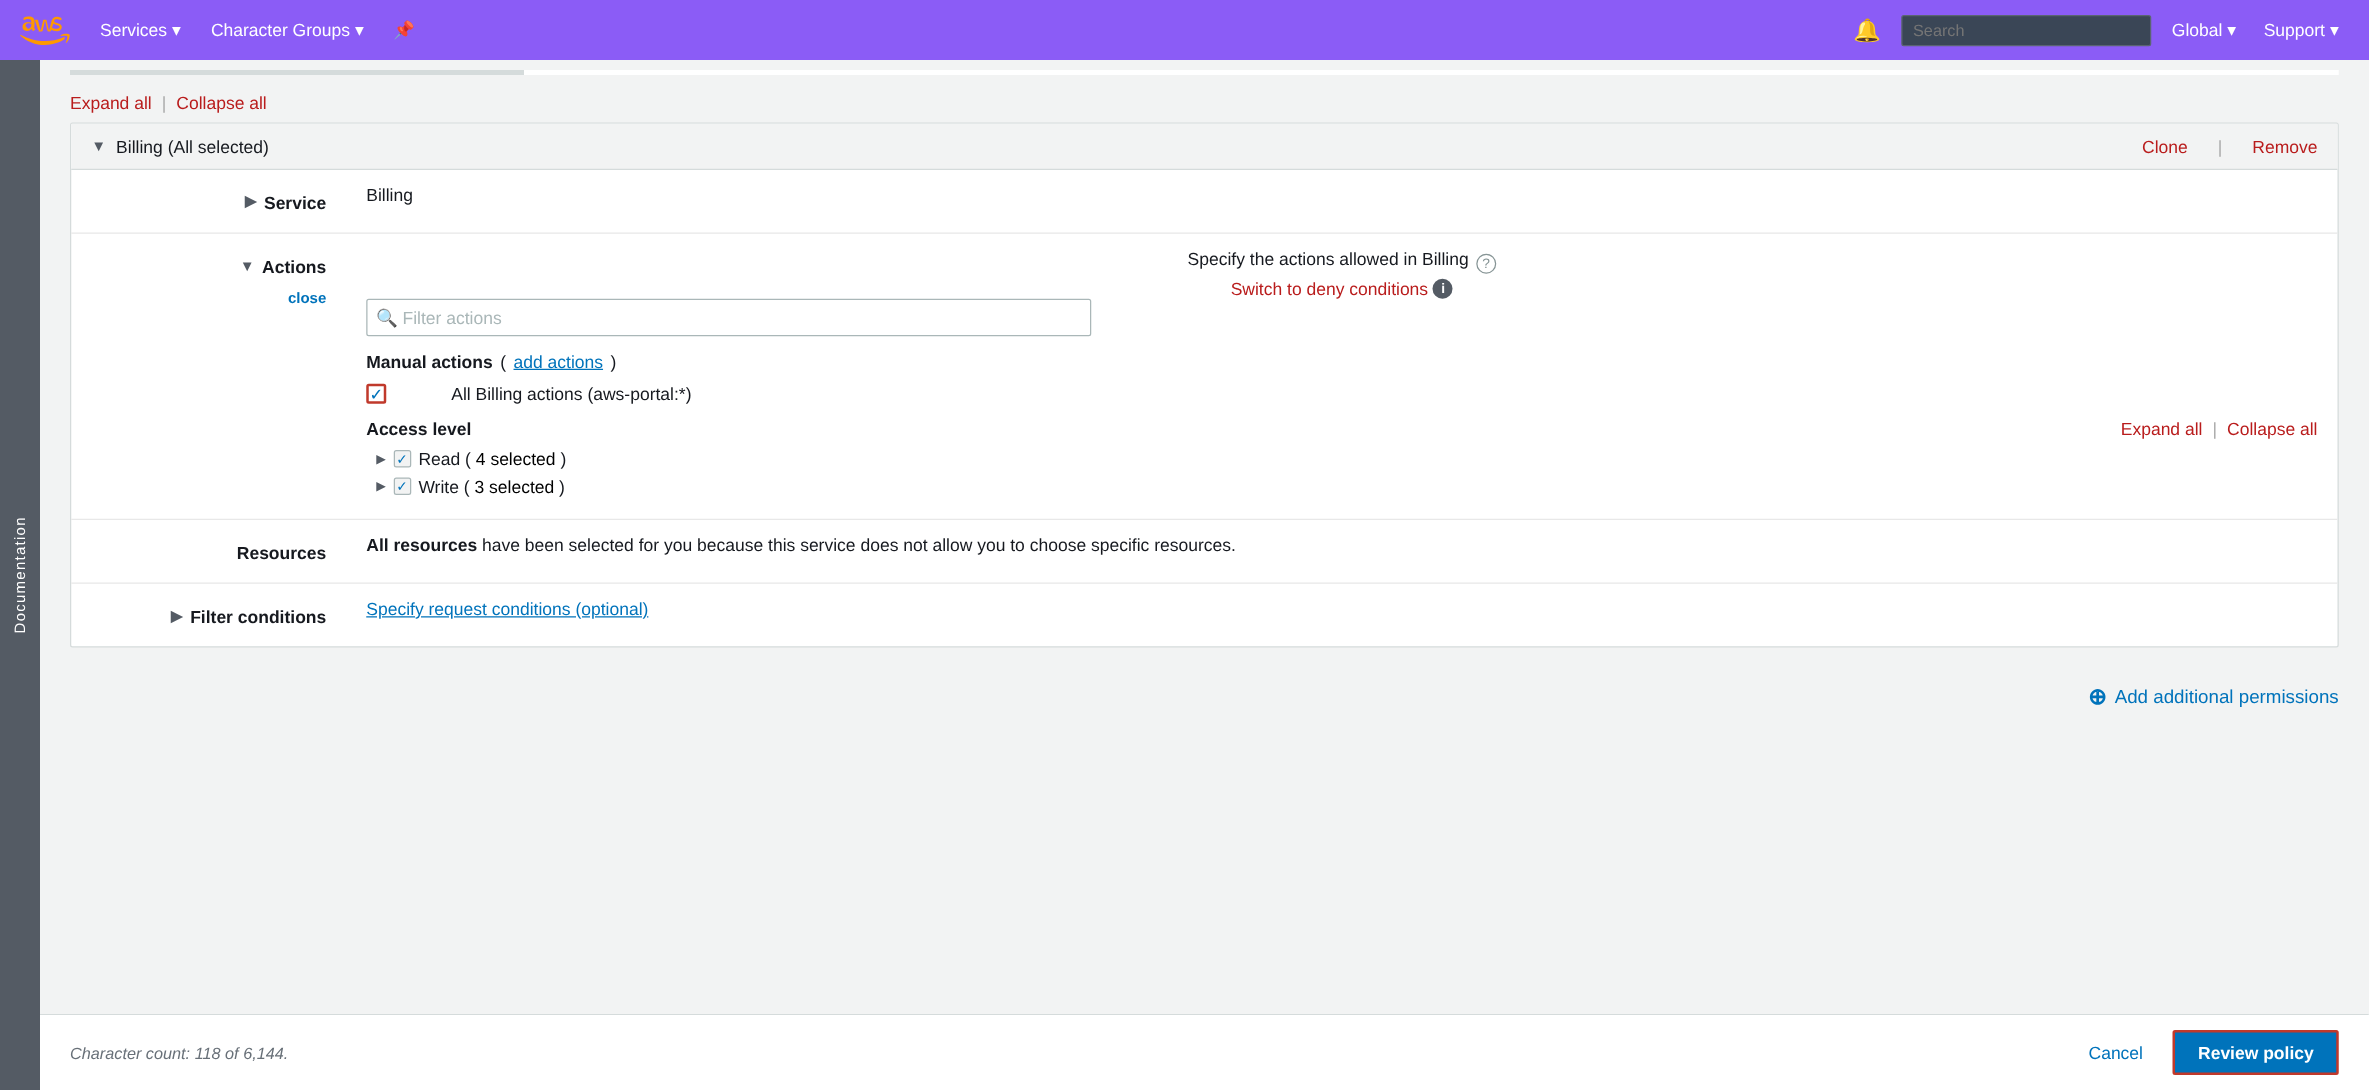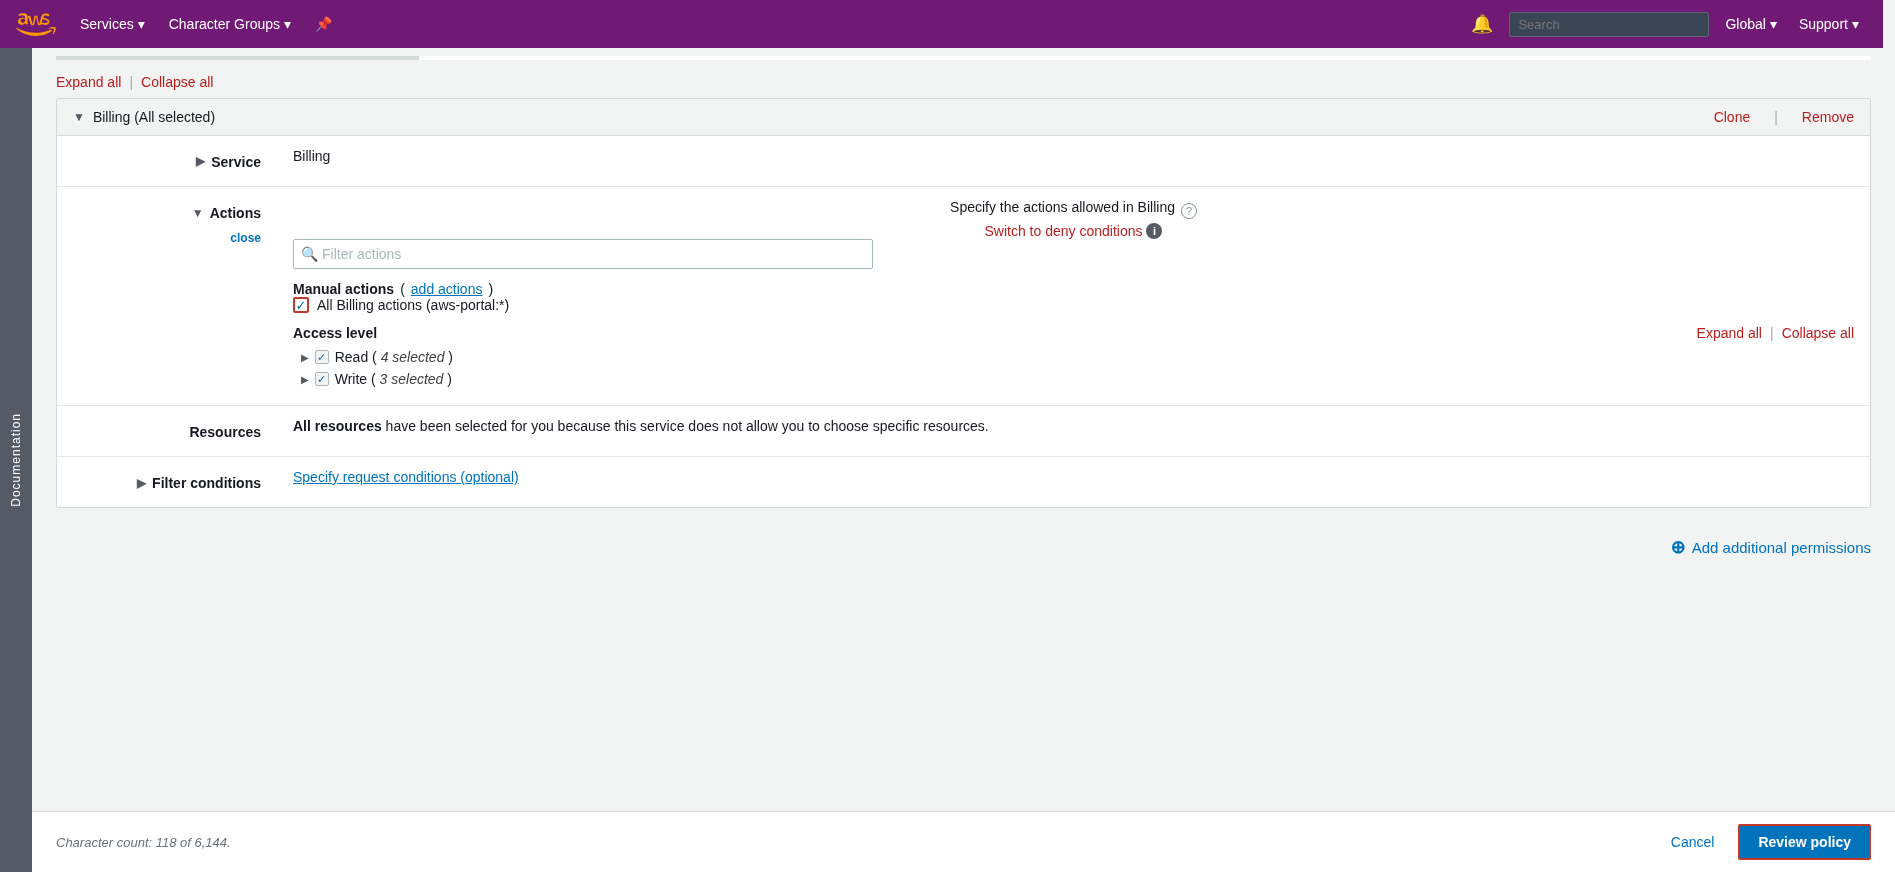--- a/index.html
+++ b/index.html
@@ -1,27 +1,27 @@
 <!DOCTYPE html>
 <html><head>
   <meta charset="utf-8">
   <style>
     * { box-sizing: border-box; margin: 0; padding: 0; }
     body { font-family: 'Amazon Ember', Arial, sans-serif; font-size: 14px; background: #f2f3f3; color: #16191f; }
 
     
     .top-nav {
-      background: #701a75;
+      background: #8b5cf6;
       height: 48px;
       display: flex;
       align-items: center;
       padding: 0 16px;
       gap: 8px;
       position: fixed;
-      top: 0; left: 0; right: 12px;
+      top: 0; left: 0; right: 0;
       z-index: 100;
     }
     .aws-logo {
       width: 40px;
       height: 28px;
       margin-right: 8px;
       flex-shrink: 0;
     }
     .nav-item {
       color: #fff;
@@ -213,21 +213,21 @@
       font-size: 14px;
       color: #aab7b8;
       background: #fff;
     }
     .filter-input::placeholder { color: #aab7b8; }
 
     .manual-actions-row {
       display: flex;
       align-items: center;
       gap: 6px;
-      margin-bottom: 0;
+      margin-bottom: 10px;
     }
     .manual-actions-label { font-size: 14px; font-weight: 600; }
     .add-actions-link { color: #0073bb; font-size: 14px; cursor: pointer; }
 
     .checkbox-row {
       display: flex;
       align-items: center;
       gap: 8px;
       margin-bottom: 12px;
     }
@@ -240,21 +240,21 @@
       align-items: center;
       justify-content: center;
       flex-shrink: 0;
       border-radius: 2px;
     }
     .checkbox-check {
       color: #0073bb;
       font-size: 13px;
       line-height: 1;
     }
-    .checkbox-label { font-size: 14px; }
+    .checkbox-label { font-size: 14px; margin-left: 44px; }
 
     
     .access-level-header {
       display: flex;
       align-items: center;
       justify-content: space-between;
       margin-bottom: 8px;
     }
     .access-level-title { font-size: 14px; font-weight: 600; }
     .expand-collapse-small { display: flex; gap: 0; align-items: center; }
@@ -272,21 +272,21 @@
       border: 1px solid #aab7b8;
       background: #f2f3f3;
       display: inline-flex;
       align-items: center;
       justify-content: center;
       border-radius: 2px;
       flex-shrink: 0;
     }
     .mini-check { color: #0073bb; font-size: 11px; }
     .access-item-label { font-size: 14px; }
-    .selected-count { color: #404040; font-style: italic; }
+    .selected-count { color: #000000; }
 
     
     .resources-text { font-size: 14px; }
     .resources-bold { font-weight: 700; }
 
     
     .request-row { display: flex; align-items: center; gap: 6px; }
     .request-link { color: #0073bb; font-size: 14px; cursor: pointer; }
 
     

